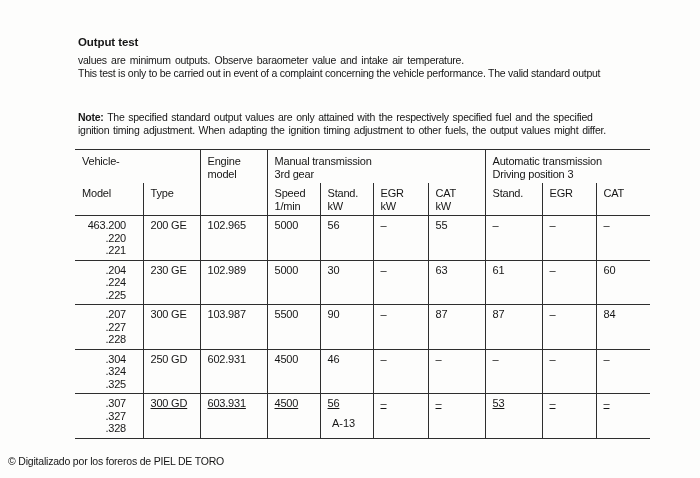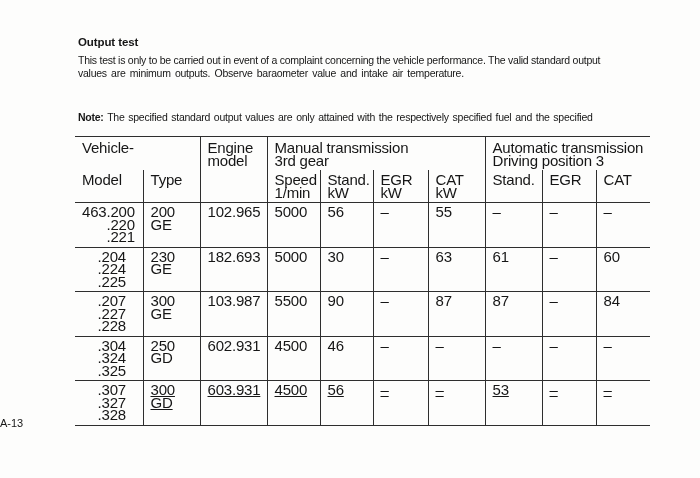--- a/index.html
+++ b/index.html
@@ -42,21 +42,21 @@
   .para .pline.wide{word-spacing:1.6px;}
   .para.note{margin-top:31px;}
   .para.note .pline{word-spacing:1.1px;}
 
   
   table.spec{
     margin:12px 0 0 -3px;
     border-collapse:collapse;
     table-layout:fixed;
     width:575px;
-    font-size:15px;
+    font-size:11px;
     letter-spacing:-0.2px;
     line-height:12.5px;
     border-top:1px solid var(--line);
     border-bottom:1px solid var(--line);
   }
   table.spec td{
     padding:4px 3px 3px 7px;
     vertical-align:top;
     overflow:hidden;
   }
@@ -72,47 +72,48 @@
     display:inline-block;
     min-width:44px;
     text-align:right;
     white-space:pre-line;
   }
 
   .pageno{
     position:absolute;
     left:0;right:13px;
     top:417px;
-    text-align:left;
+    text-align:center;
     font-size:11px;
     letter-spacing:0px;
   }
   .watermark{
     position:absolute;
     left:8px;
     top:455px;
     font-size:10.5px;
     letter-spacing:-0.2px;
   }
 </style>
 </head>
 <body>
 
 <div class="page">
   <div class="content">
 
     <h1 class="heading">Output test</h1>
 
     <p class="para">
+      <span class="pline wide">values are minimum outputs. Observe baraometer value and intake air temperature.</span>
       <span class="pline">This test is only to be carried out in event of a complaint concerning the vehicle performance. The valid standard output</span>
-      <span class="pline wide">values are minimum outputs. Observe baraometer value and intake air temperature.</span>
     </p>
 
     <p class="para note">
       <span class="pline"><strong>Note:</strong> <span>The specified standard output values are only attained with the respectively specified fuel and the specified</span></span>
+      <span class="pline">ignition timing adjustment. When adapting the ignition timing adjustment to other fuels, the output values might differ.</span>
     </p>
 
     <table class="spec">
       <colgroup>
         <col style="width:68px">
           <col style="width:57px">
           <col style="width:67px">
         <col style="width:53px">
           <col style="width:53px">
           <col style="width:55px">
@@ -160,21 +161,21 @@
           <td class="bl">–</td>
           <td class="bl">–</td>
           <td class="bl">–</td>
         </tr>
 
         <tr class="body">
           <td class="model-cell"><span class="model-block">.204
 .224
 .225</span></td>
           <td class="bl">230 GE</td>
-          <td class="bl">182.693</td>
+          <td class="bl">102.989</td>
           <td class="bl">5000</td>
           <td class="bl">30</td>
           <td class="bl">–</td>
           <td class="bl">63</td>
           <td class="bl">61</td>
           <td class="bl">–</td>
           <td class="bl">60</td>
         </tr>
 
         <tr class="body">
@@ -220,13 +221,14 @@
           <td class="bl">53</td>
           <td class="bl">–</td>
           <td class="bl">–</td>
         </tr>
       </tbody>
     </table>
 
   </div>
 
   <div class="pageno">A-13</div>
+  <div class="watermark">© Digitalizado por los foreros de PIEL DE TORO</div>
 </div>
 
 </body></html>

